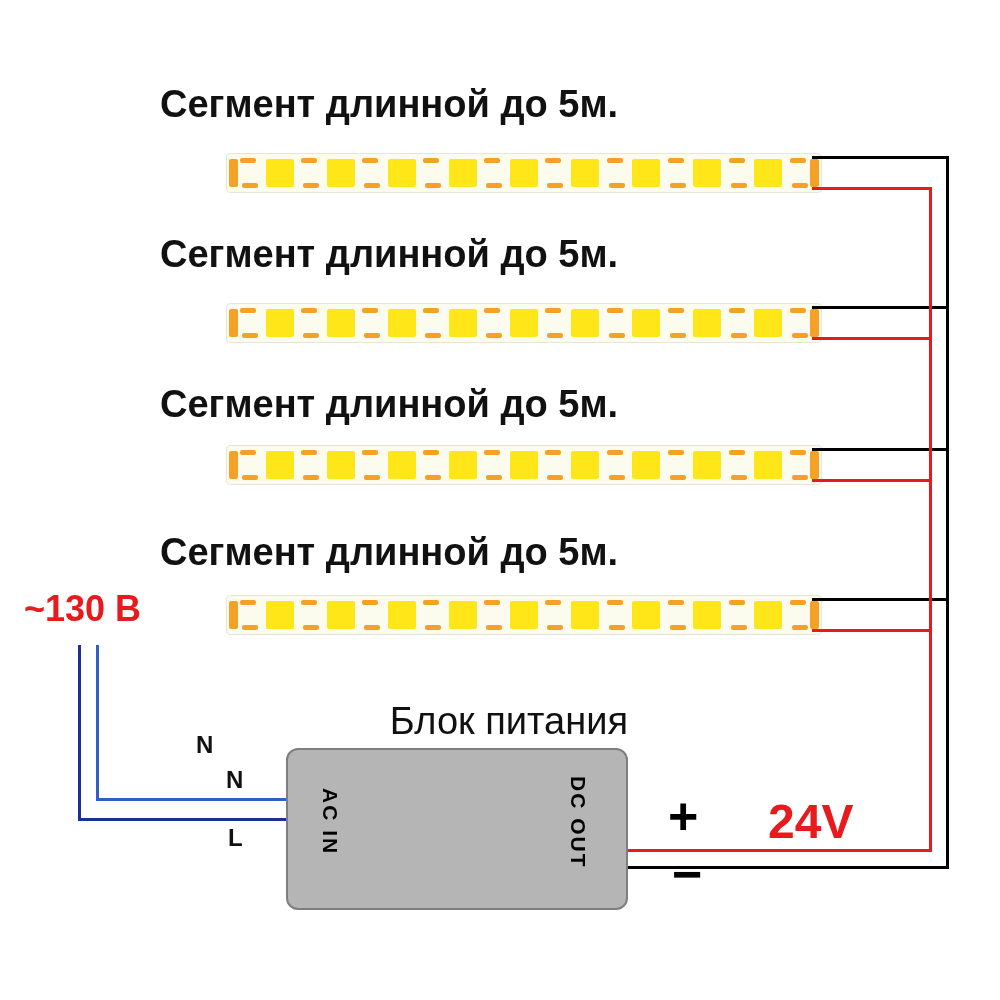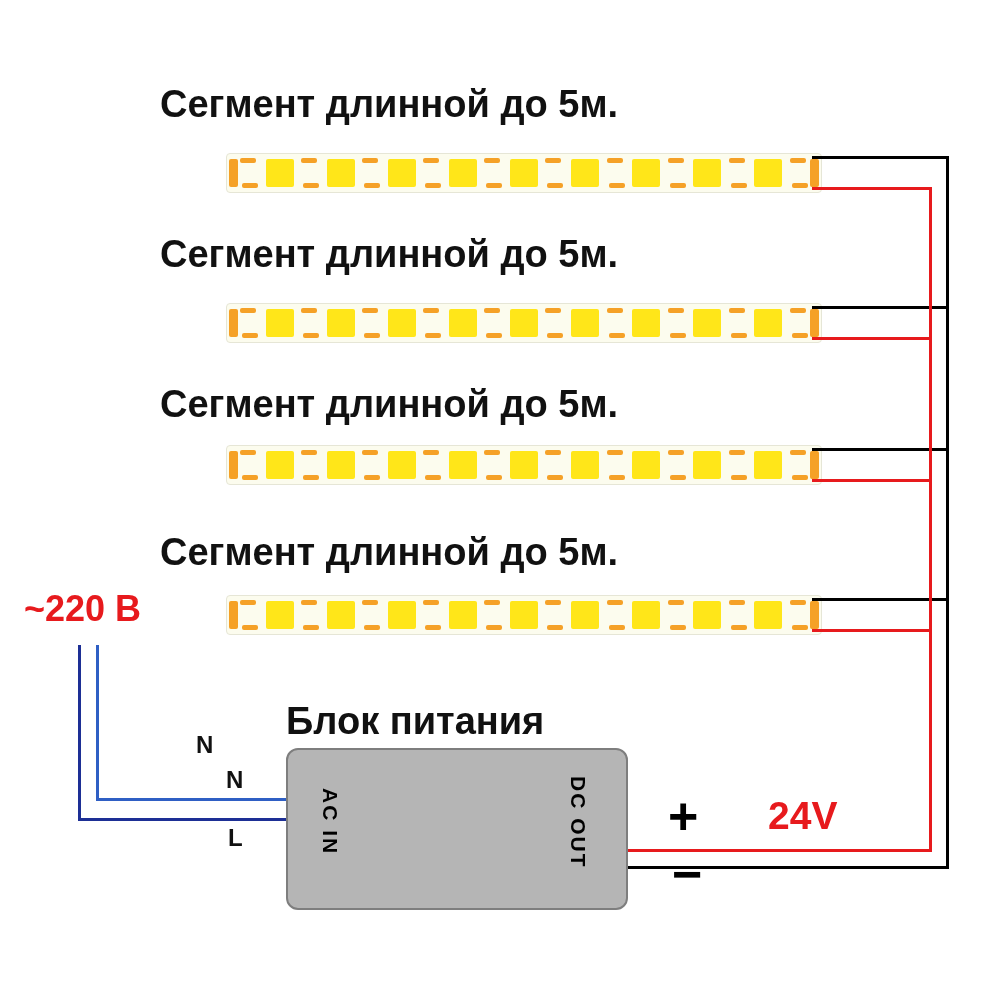--- a/index.html
+++ b/index.html
@@ -53,29 +53,29 @@
   .mains{position:absolute;left:24px;top:588px;font-size:36px;font-weight:bold;color:var(--red,#e71a1d);white-space:nowrap;}
   .wlabel{position:absolute;font-size:24px;font-weight:bold;color:#111;}
   .ln1{left:196px;top:731px}
   .ln2{left:226px;top:766px}
   .ll{left:228px;top:824px}
   
   .psu{
     position:absolute;left:286px;top:748px;width:342px;height:162px;
     background:var(--psu-gray,#b5b5b5);border:2px solid #7e7e7e;border-radius:12px;box-sizing:border-box;
   }
-  .psu-title{position:absolute;left:286px;top:700px;width:342px;text-align:left;
-    font-size:38px;font-weight:bold;color:#111;white-space:nowrap;}
+  .psu-title{position:absolute;left:286px;top:700px;width:342px;text-align:right;
+    font-size:38px;font-weight:normal;color:#111;white-space:nowrap;}
   .vtext{position:absolute;writing-mode:vertical-rl;font-size:21px;font-weight:bold;
     color:#000;letter-spacing:2px;white-space:nowrap;}
   .acin{left:318px;top:788px;}
   .dcout{left:566px;top:776px;}
   .plus{position:absolute;left:668px;top:790px;font-size:52px;font-weight:bold;color:#000;line-height:1;}
   .minus{position:absolute;left:672px;top:848px;font-size:52px;font-weight:bold;color:#000;line-height:1;}
-  .volt{position:absolute;left:768px;top:794px;font-size:39px;font-weight:bold;color:var(--red,#e71a1d);}
+  .volt{position:absolute;left:768px;top:794px;font-size:48px;font-weight:bold;color:var(--red,#e71a1d);}
 </style>
 </head>
 <body>
 
 <div class="canvas">
 
   <div class="seg-title t1">Сегмент длинной до 5м.</div>
   <div class="seg-title t2">Сегмент длинной до 5м.</div>
   <div class="seg-title t3">Сегмент длинной до 5м.</div>
   <div class="seg-title t4">Сегмент длинной до 5м.</div>
@@ -314,21 +314,21 @@
   <div class="wire v red bus-red"></div>
 
   <div class="wire h red out-red"></div>
   <div class="wire h out-black"></div>
 
   <div class="wire v navy ac-navy-v"></div>
   <div class="wire v blue ac-blue-v"></div>
   <div class="wire h blue ac-blue-h"></div>
   <div class="wire h navy ac-navy-h"></div>
 
-  <div class="mains">~220 В</div>
+  <div class="mains">~130 В</div>
   <div class="wlabel ln1">N</div>
   <div class="wlabel ln2">N</div>
   <div class="wlabel ll">L</div>
 
   <div class="psu-title">Блок питания</div>
   <div class="psu"></div>
   <div class="vtext acin">AC IN</div>
   <div class="vtext dcout">DC OUT</div>
 
   <div class="plus">+</div>

